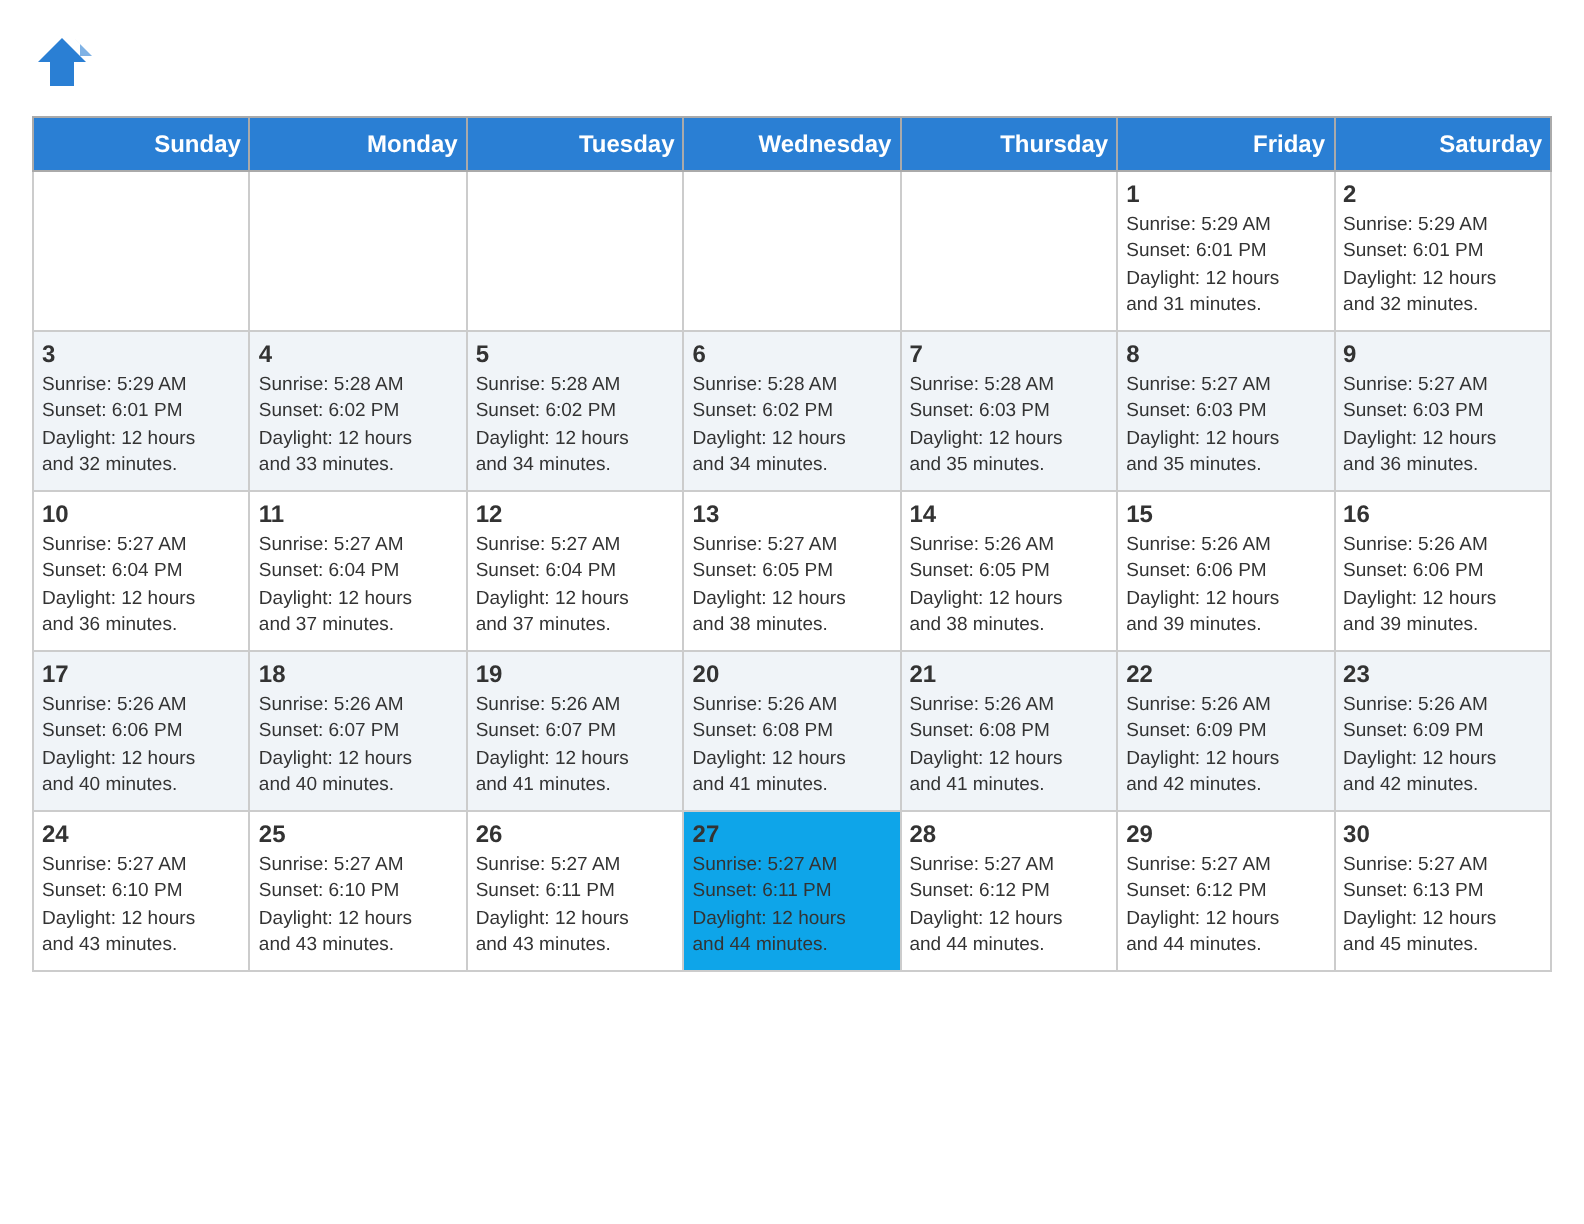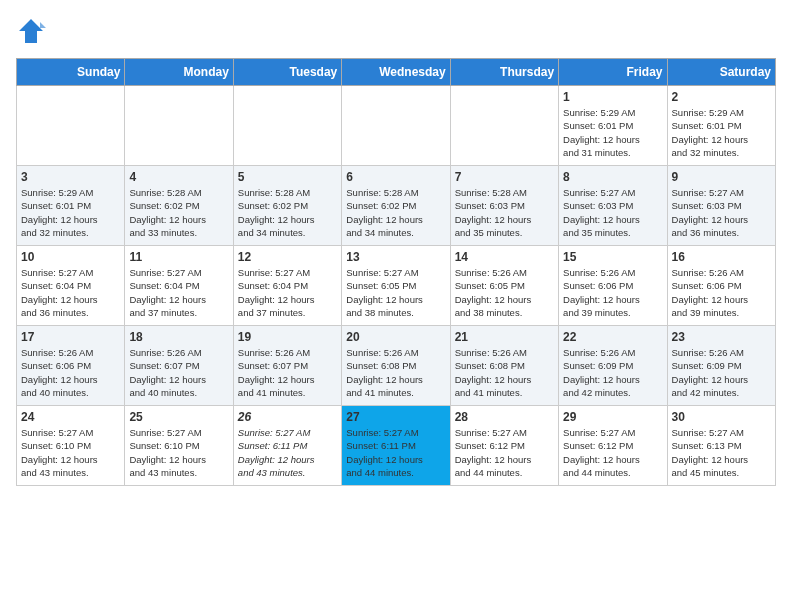--- a/index.html
+++ b/index.html
@@ -305,21 +305,21 @@
 Daylight: 12 hours
 and 43 minutes.</div>
         </td>
         <td style="background: rgb(255, 255, 255);">
           <span class="day-num">25</span>
           <div class="day-info" style="white-space: pre-line;">Sunrise: 5:27 AM
 Sunset: 6:10 PM
 Daylight: 12 hours
 and 43 minutes.</div>
         </td>
-        <td style="background: rgb(255, 255, 255); font-style: italic;">
+        <td style="background: rgb(255, 255, 255);">
           <span class="day-num">26</span>
           <div class="day-info" style="white-space: pre-line;">Sunrise: 5:27 AM
 Sunset: 6:11 PM
 Daylight: 12 hours
 and 43 minutes.</div>
         </td>
         <td style="background: #0ea5e9;">
           <span class="day-num">27</span>
           <div class="day-info" style="white-space: pre-line;">Sunrise: 5:27 AM
 Sunset: 6:11 PM

